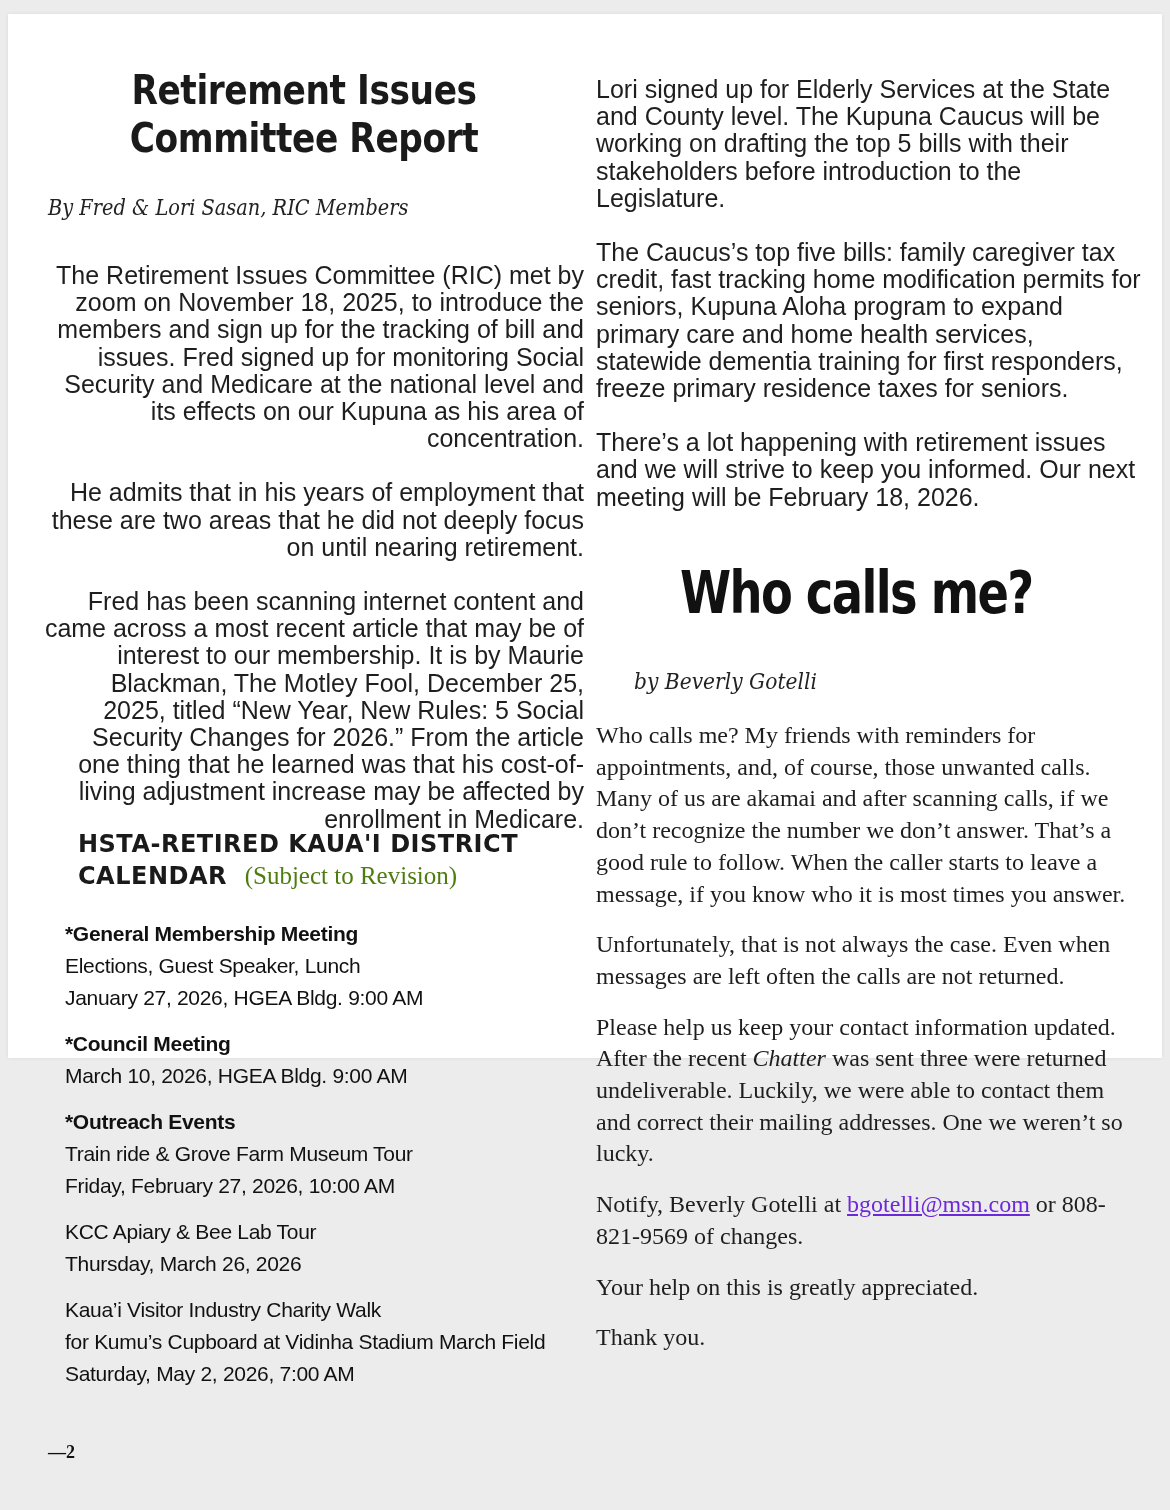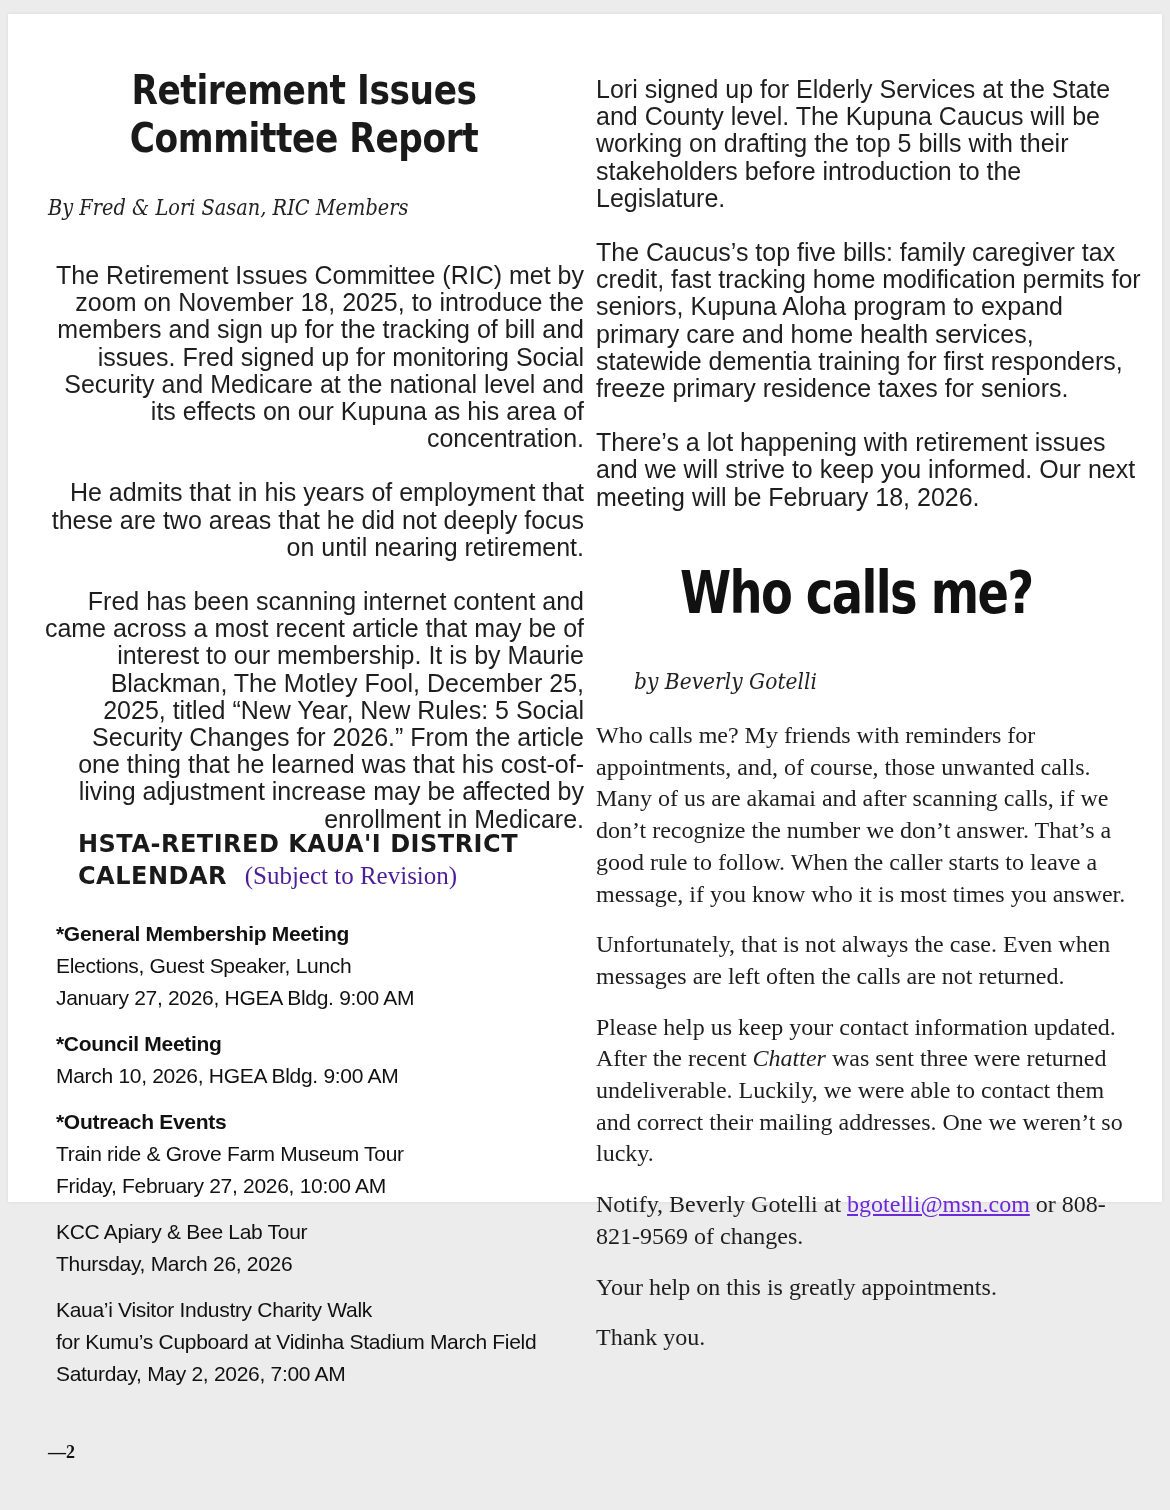--- a/index.html
+++ b/index.html
@@ -5,21 +5,21 @@
   html, body { margin: 0; padding: 0; }
   body {
     width: 1170px; height: 1510px;
     background: #ececec;
     position: relative;
     overflow: hidden;
   }
   .page {
     position: absolute;
     left: 8px; top: 14px;
-    width: 1154px; height: 1188px;
+    width: 1154px; height: 1044px;
     background: #ffffff;
     box-shadow: 0 0 4px rgba(0,0,0,0.08);
   }
   .col-left {
     position: absolute; left: 36px; top: 0; width: 540px;
   }
   .col-right {
     position: absolute; left: 588px; top: 0; width: 545px;
   }
   .ric-title {
@@ -58,24 +58,24 @@
     font-weight: bold;
     font-size: 24px; line-height: 32px;
     color: #1a1a1a;
     letter-spacing: 0.5px;
   }
   .cal-title .sub {
     font-family: "Liberation Serif", serif;
     font-weight: normal;
     font-size: 25px;
     letter-spacing: 0;
-    color: #4c1d95;
+    color: #4d7c0f;
   }
   .cal-list { position: absolute; left: 12px; top: 904px; width: 540px; }
-  .cal-item { margin-bottom: 14px; }
+  .cal-item { margin-bottom: 14px; margin-left: 9px; }
   .cal-line {
     font-family: "Liberation Sans", sans-serif;
     font-size: 21px; line-height: 32px;
     color: #111;
     letter-spacing: -0.3px;
     white-space: nowrap;
   }
   .cal-line.head { font-weight: bold; }
   .page-num {
     position: absolute; left: 40px; top: 1428px;
@@ -173,17 +173,17 @@
     </div>
 
     <div class="wcm-title">Who calls me?</div>
     <div class="byline wcm-byline">by Beverly Gotelli</div>
 
     <div class="serif-body">
       <p>Who calls me? My friends with reminders for appointments, and, of course, those unwanted calls. Many of us are akamai and after scanning calls, if we don’t recognize the number we don’t answer. That’s a good rule to follow. When the caller starts to leave a message, if you know who it is most times you answer.</p>
       <p>Unfortunately, that is not always the case. Even when messages are left often the calls are not returned.</p>
       <p><span>Please help us keep your contact information updated. After the recent </span><i>Chatter</i><span> was sent three were returned undeliverable. Luckily, we were able to contact them and correct their mailing addresses. One we weren’t so lucky.</span></p>
       <p><span>Notify, Beverly Gotelli at </span><a href="#">bgotelli@msn.com</a><span> or 808-821-9569 of changes.</span></p>
-      <p>Your help on this is greatly appointments.</p>
+      <p>Your help on this is greatly appreciated.</p>
       <p>Thank you.</p>
     </div>
   </div>
 </div>
 
 </body></html>

